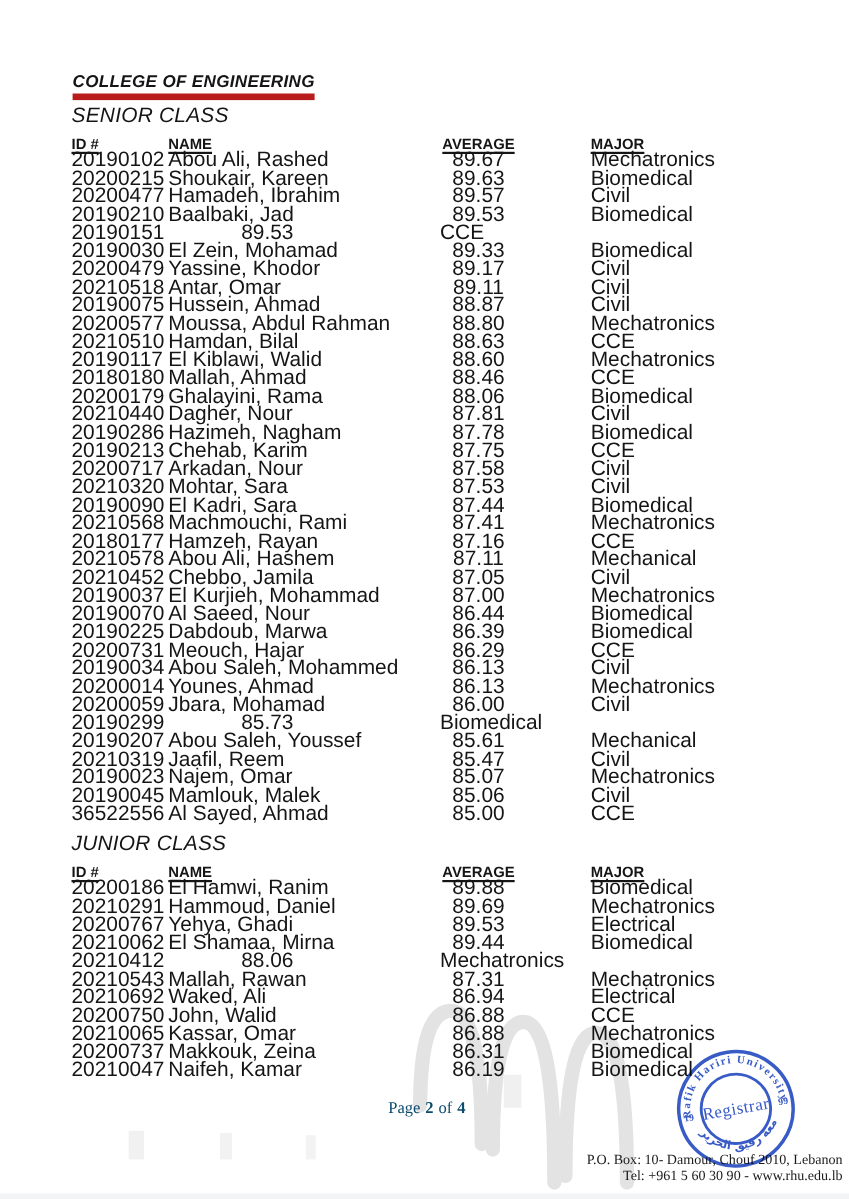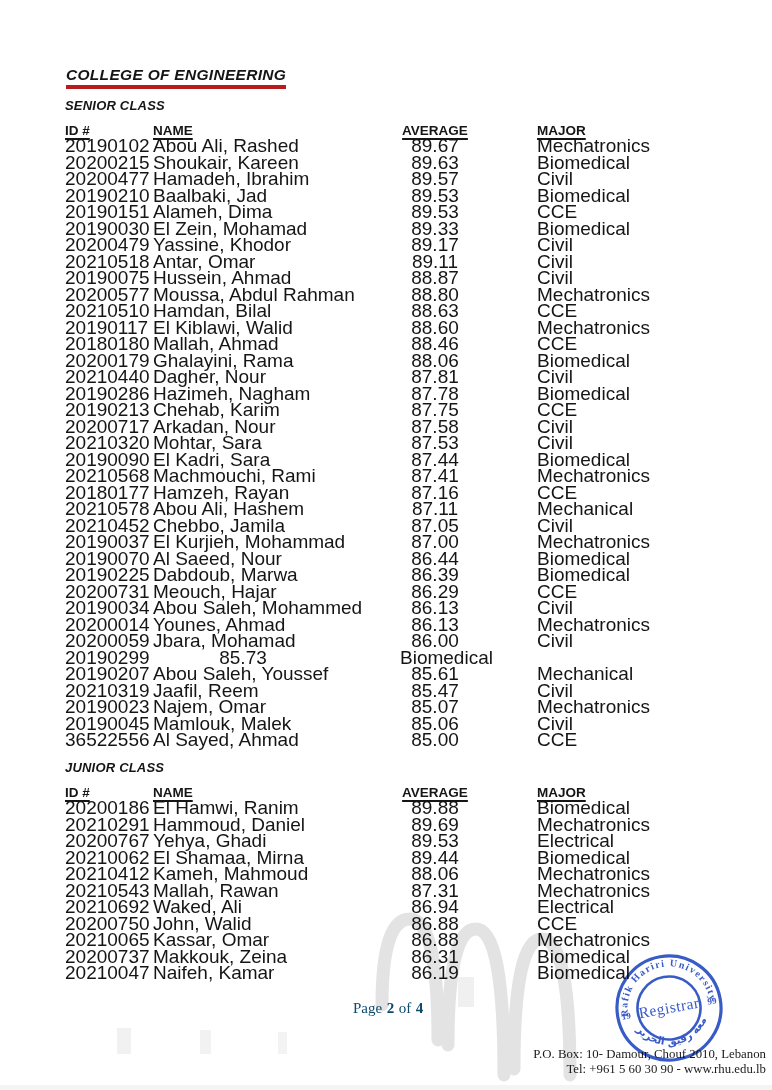--- a/index.html
+++ b/index.html
@@ -10,24 +10,24 @@
   }
   
   .watermark{position:absolute; left:370px; top:905px; z-index:0;}
   .scan-artifact{position:absolute; z-index:0;}
   .page-edge{position:absolute; left:0; bottom:0; width:772px; height:5px; background:#f3f4f5; z-index:0;}
   .content{position:relative; z-index:1;}
   
   .doc-title{
     position:absolute; left:66px; top:66px;
     font-size:15.5px; font-weight:bold; font-style:italic; letter-spacing:.3px;
-    border-bottom:4px solid #b91c1c; padding-bottom:1px;
+    border-bottom:6px solid #b91c1c; padding-bottom:1px;
   }
   .section{position:absolute; left:65px; width:660px;}
-  .section-title{font-size:13px; font-weight:bold; font-style:italic; line-height:14px; letter-spacing:.2px;}
+  .section-title{font-size:19px; font-weight:normal; font-style:italic; line-height:14px; letter-spacing:.2px;}
   
   .thead,.trow{display:grid; grid-template-columns:88px 247px 137px 1fr;}
   .thead{margin-top:11px; line-height:14px; font-size:13.5px; font-weight:bold;}
   .thead .hcell span{text-decoration:underline; text-decoration-thickness:1.5px; text-underline-offset:3px;}
   .trow{line-height:16.5px; font-size:19px;}
   .cell{white-space:nowrap;}
   .c2,.hc2{text-align:center; padding-right:67px;}
   
   .page-num{
     position:absolute; left:353px; top:1000px;
@@ -98,21 +98,20 @@
             <div class="cell c3">Civil</div>
           </div>
           <div class="trow">
             <div class="cell c0">20190210</div>
             <div class="cell c1">Baalbaki, Jad</div>
             <div class="cell c2">89.53</div>
             <div class="cell c3">Biomedical</div>
           </div>
           <div class="trow">
             <div class="cell c0">20190151</div>
-            <div class="cell c1">Alameh, Dima</div>
             <div class="cell c2">89.53</div>
             <div class="cell c3">CCE</div>
           </div>
           <div class="trow">
             <div class="cell c0">20190030</div>
             <div class="cell c1">El Zein, Mohamad</div>
             <div class="cell c2">89.33</div>
             <div class="cell c3">Biomedical</div>
           </div>
           <div class="trow">
@@ -331,21 +330,20 @@
             <div class="cell c3">Electrical</div>
           </div>
           <div class="trow">
             <div class="cell c0">20210062</div>
             <div class="cell c1">El Shamaa, Mirna</div>
             <div class="cell c2">89.44</div>
             <div class="cell c3">Biomedical</div>
           </div>
           <div class="trow">
             <div class="cell c0">20210412</div>
-            <div class="cell c1">Kameh, Mahmoud</div>
             <div class="cell c2">88.06</div>
             <div class="cell c3">Mechatronics</div>
           </div>
           <div class="trow">
             <div class="cell c0">20210543</div>
             <div class="cell c1">Mallah, Rawan</div>
             <div class="cell c2">87.31</div>
             <div class="cell c3">Mechatronics</div>
           </div>
           <div class="trow">

